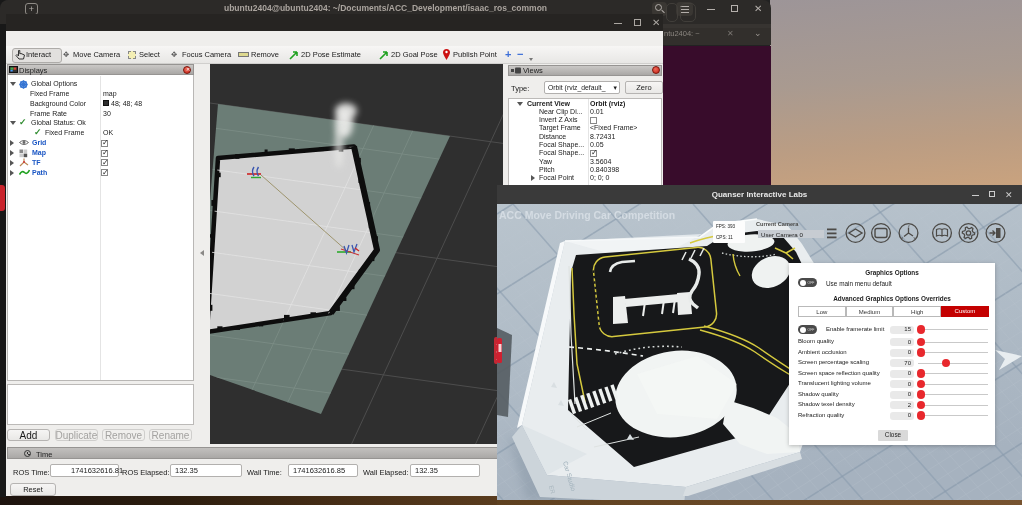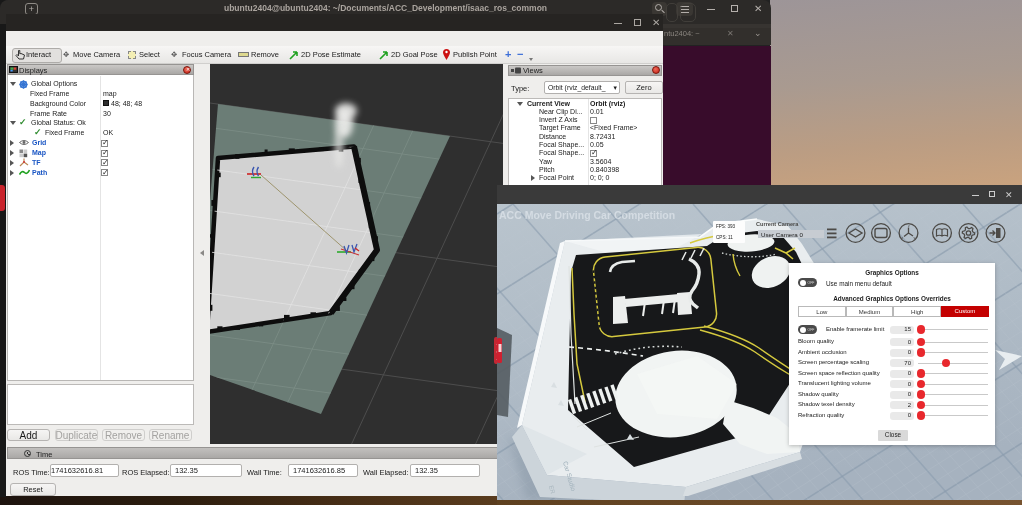--- a/index.html
+++ b/index.html
@@ -311,34 +311,35 @@
   </div>
 
   <div class="abs" style="left:0;top:433px;width:657px;height:49px">
     <div class="abs" style="left:1px;top:0;width:655px;height:12px;background:linear-gradient(#c2c0be,#aaa8a6);border:1px solid #969492"></div>
     <div class="abs" style="left:18px;top:2.5px;width:7px;height:7px;border:1.1px solid #333;border-radius:50%"></div>
     <div class="abs" style="left:21px;top:4.5px;width:1px;height:2.5px;background:#333"></div>
     <div class="abs" style="left:21.5px;top:6.5px;width:2px;height:1px;background:#333"></div>
     <span class="abs" style="left:30px;top:2.5px;font-size:7.5px;color:#222">Time</span>
     <div class="abs" style="left:0;top:17px;font-size:7.5px;color:#1a1a1a;white-space:nowrap">
       <span class="abs" style="left:7px;top:4px">ROS Time:</span>
-      <div class="abs" style="left:44px;top:0;width:69px;height:13px;background:#fff;border:1px solid #b2b0ae;border-radius:2px;font-size:7.5px;line-height:12px;padding-left:0">1741632616.81</div>
+      <div class="abs" style="left:44px;top:0;width:69px;height:13px;background:#fff;border:1px solid #b2b0ae;border-radius:2px;font-size:7.5px;line-height:12px;padding-left:20px">1741632616.81</div>
       <span class="abs" style="left:116px;top:4px">ROS Elapsed:</span>
       <div class="abs" style="left:164px;top:0;width:72px;height:13px;background:#fff;border:1px solid #b2b0ae;border-radius:2px;font-size:7.5px;line-height:12px;padding-left:4px">132.35</div>
       <span class="abs" style="left:241px;top:4px">Wall Time:</span>
       <div class="abs" style="left:282px;top:0;width:70px;height:13px;background:#fff;border:1px solid #b2b0ae;border-radius:2px;font-size:7.5px;line-height:12px;padding-left:4px">1741632616.85</div>
       <span class="abs" style="left:357px;top:4px">Wall Elapsed:</span>
       <div class="abs" style="left:404px;top:0;width:70px;height:13px;background:#fff;border:1px solid #b2b0ae;border-radius:2px;font-size:7.5px;line-height:12px;padding-left:4px">132.35</div>
     </div>
     <div class="abs" style="left:4px;top:36px;width:46px;height:13px;background:linear-gradient(#f6f5f4,#e9e8e6);border:1px solid #b6b4b2;border-radius:3px;text-align:center;font-size:7.5px;line-height:12px;color:#1a1a1a">Reset</div>
   </div>
 </div>
 
 <div class="abs" style="left:497px;top:185px;width:525px;height:315px;background:#b3bfc9">
   <div class="abs" style="left:0;top:0;width:525px;height:19px;background:#3a3a3a"></div>
+  <div class="abs" style="left:0;top:0;width:525px;height:19px;color:#e8e8e8;font-size:8px;font-weight:bold;text-align:center;line-height:19px">Quanser Interactive Labs</div>
   <div class="abs" style="left:475px;top:9.5px;width:7px;height:1.3px;background:#ccc"></div>
   <div class="abs" style="left:492px;top:6px;width:6px;height:6px;border:1.2px solid #ccc"></div>
   <div class="abs" style="left:508px;top:4.5px;color:#ccc;font-size:9px;line-height:10px">✕</div>
 
   <svg class="abs" style="left:0;top:19px" width="525" height="296" viewBox="0 0 525 296">
       <defs>
         <linearGradient id="bgg" x1="0" y1="0" x2="0.25" y2="1">
           <stop offset="0" stop-color="#b9c4cd"></stop>
           <stop offset="0.5" stop-color="#b0bcc7"></stop>
           <stop offset="1" stop-color="#a6b2bf"></stop>

